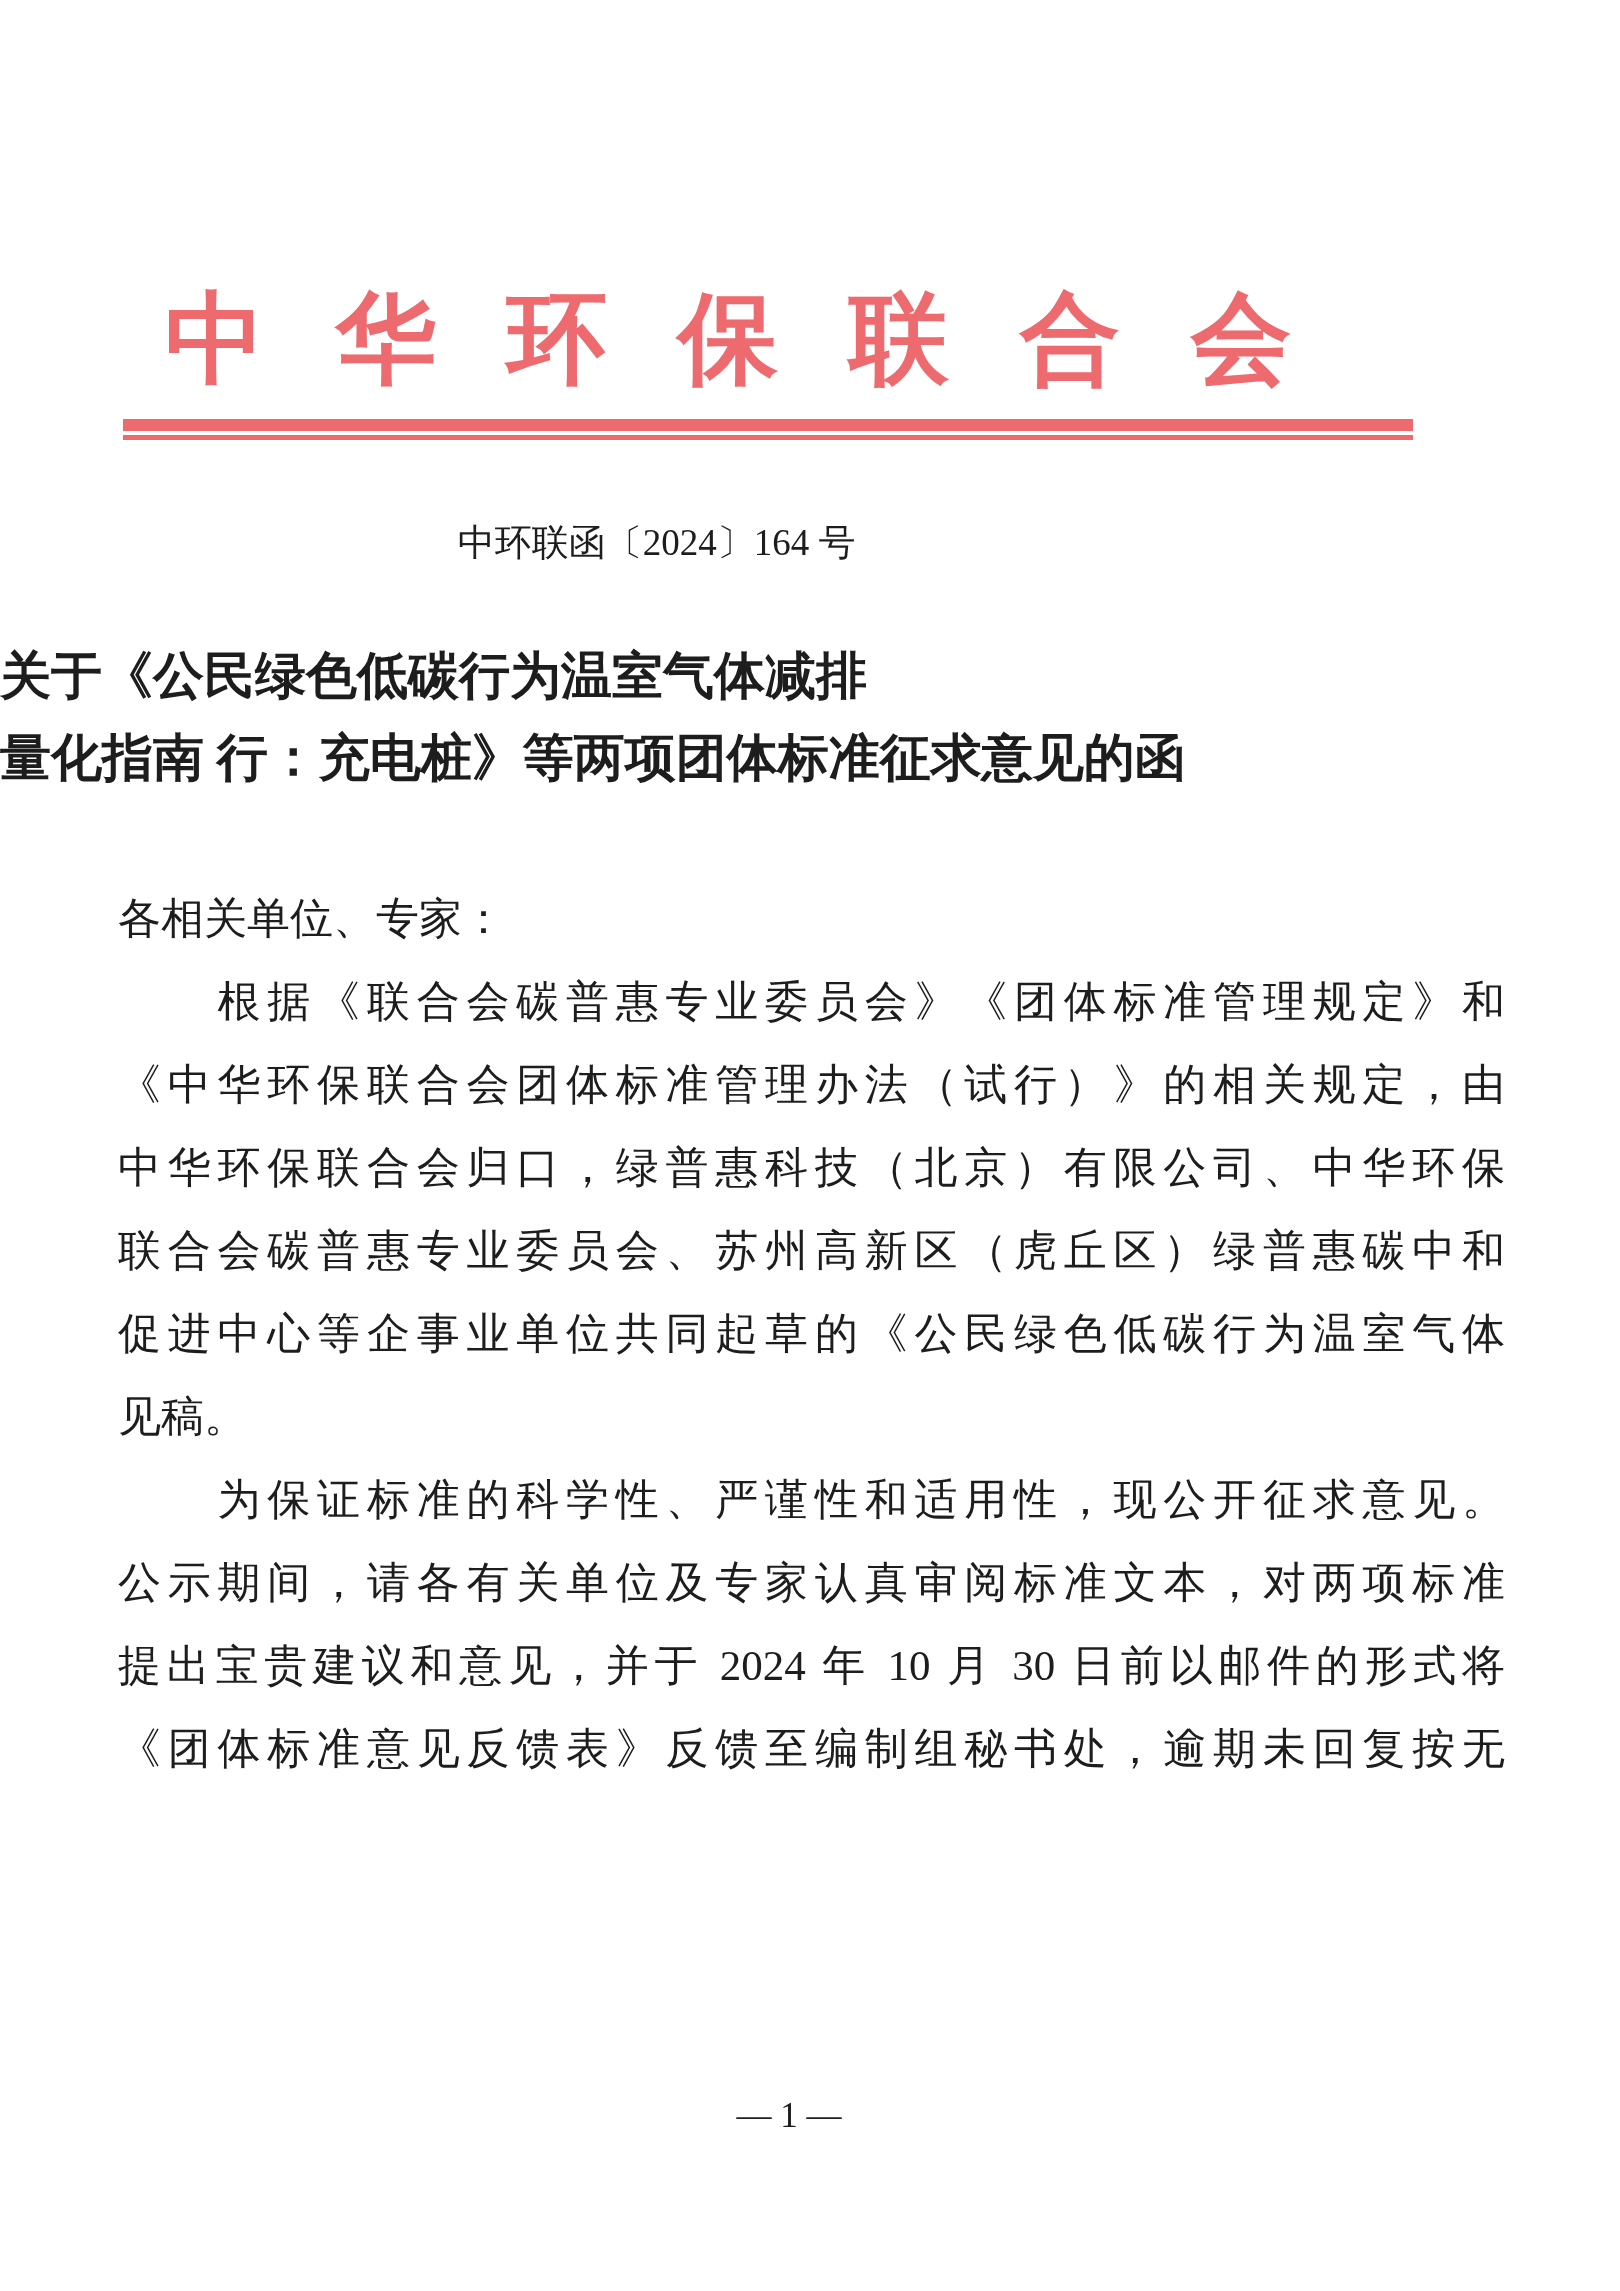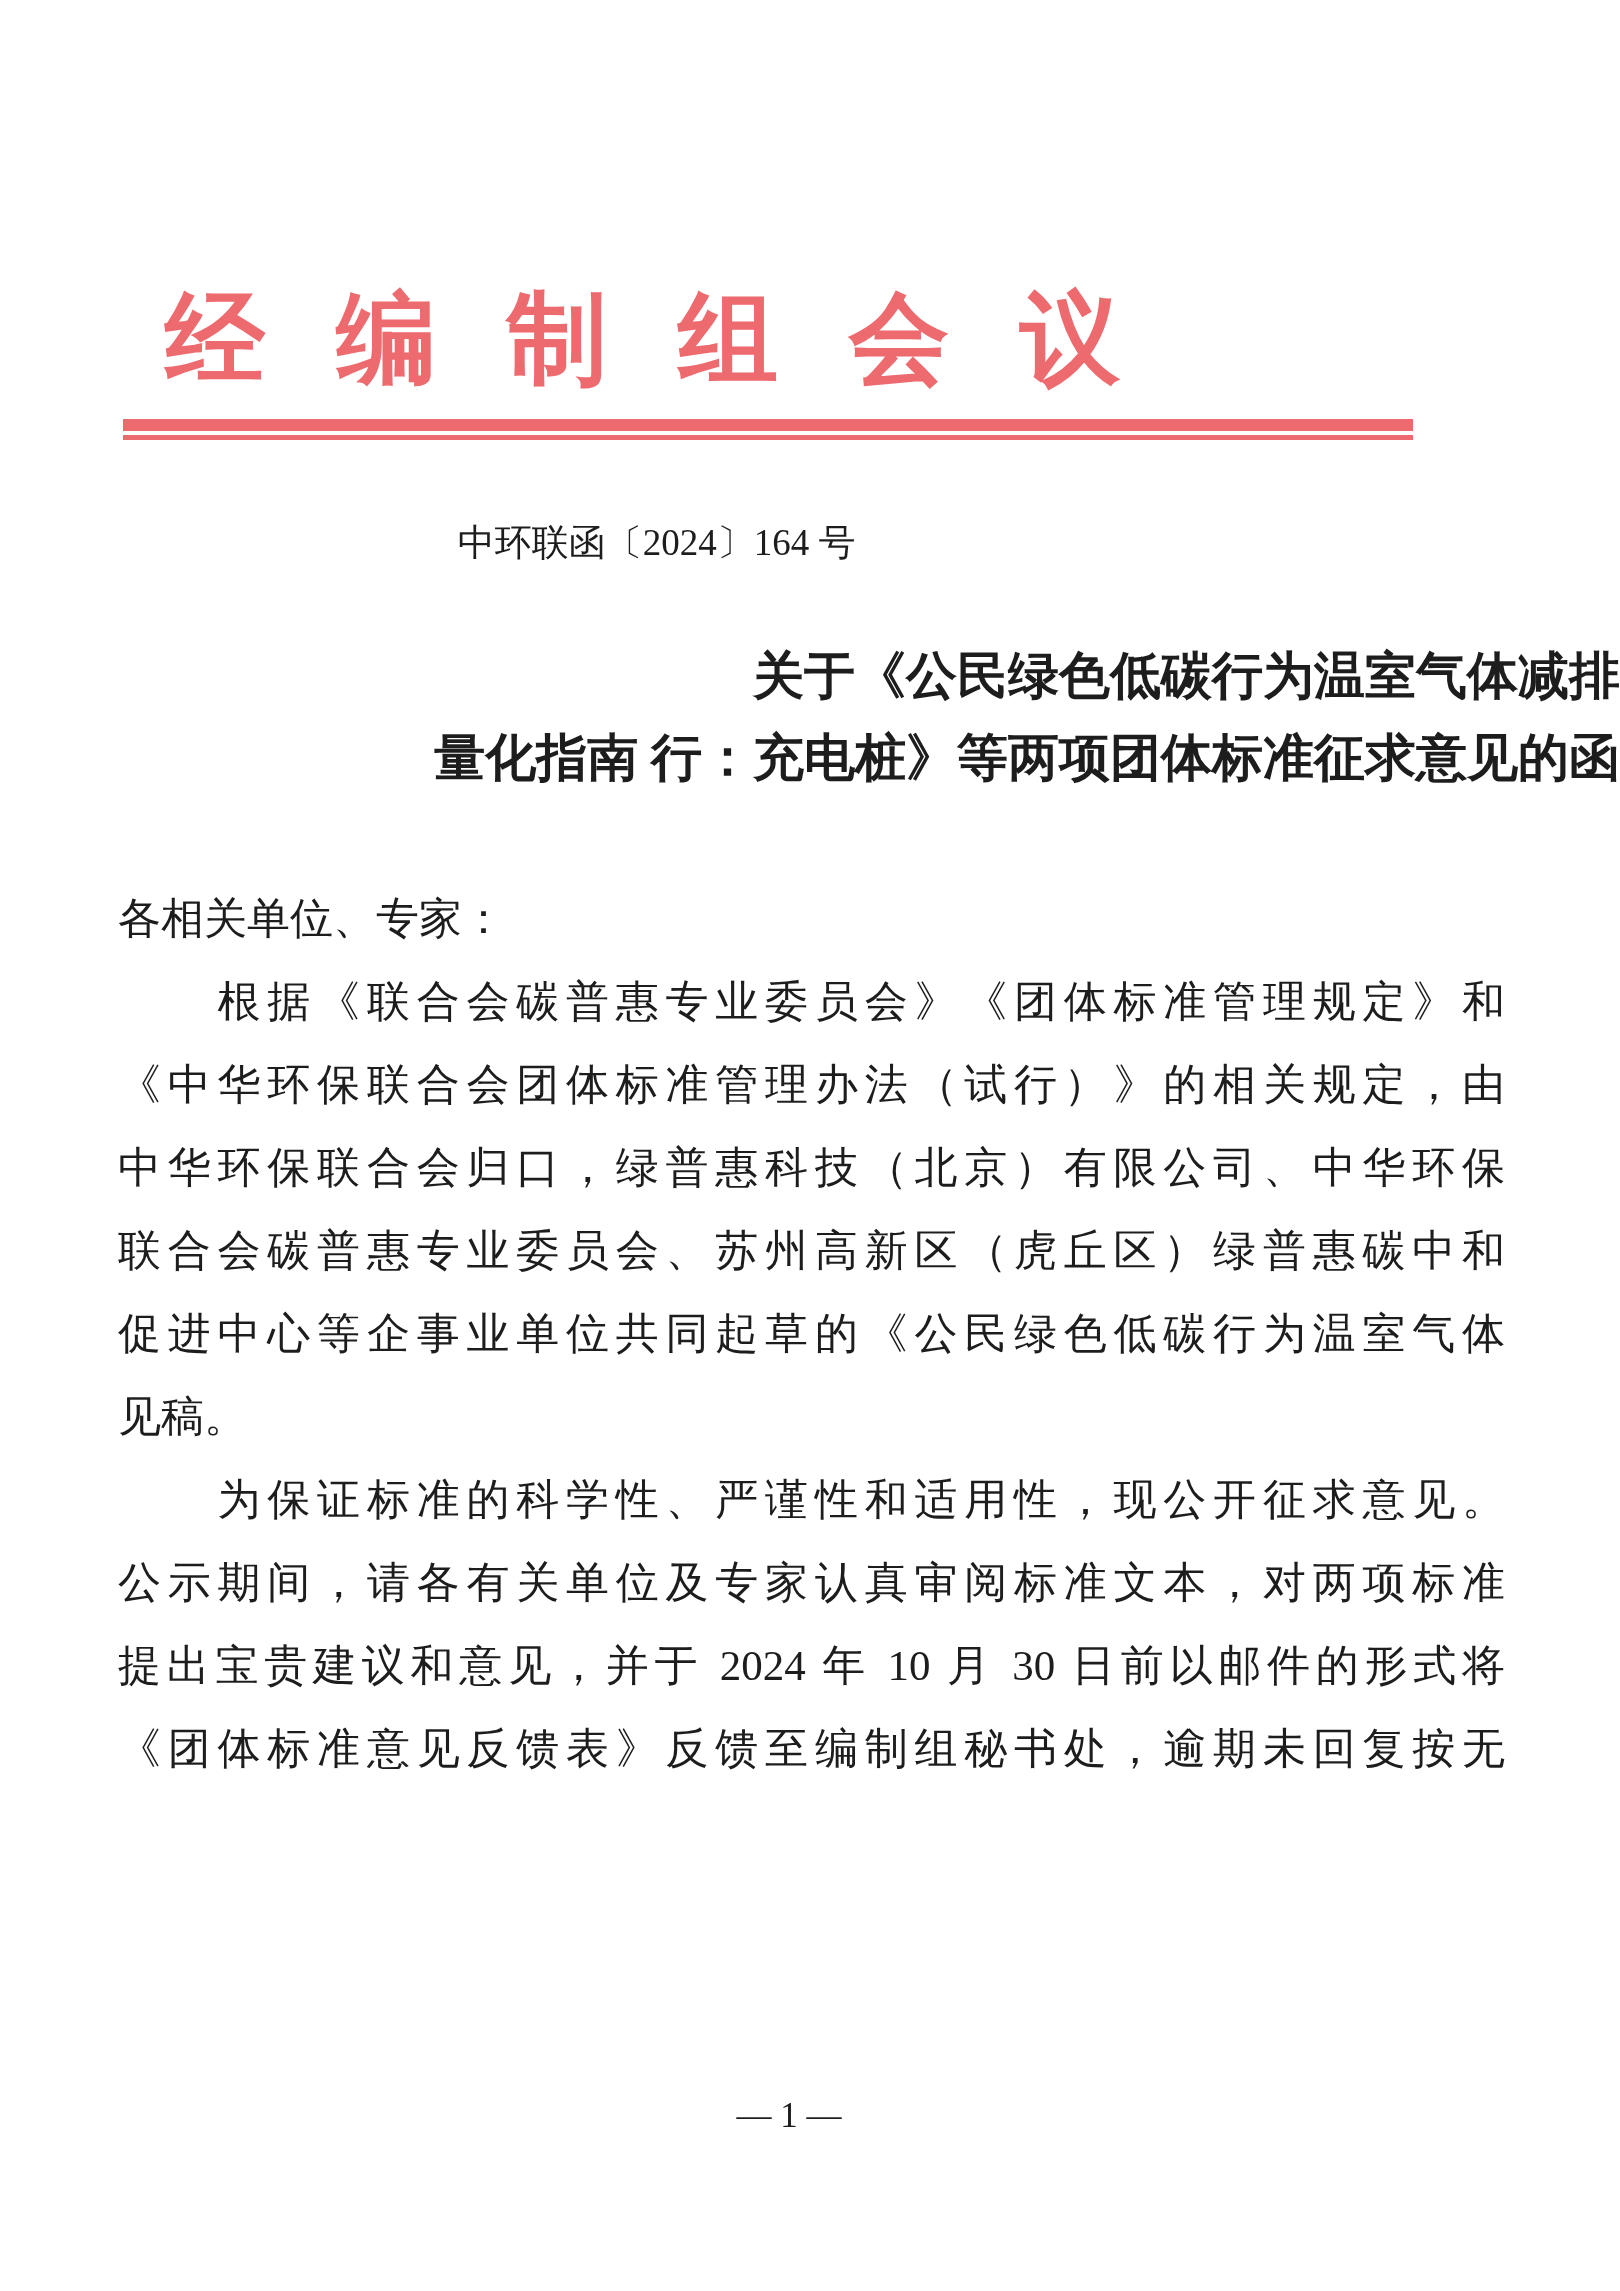--- a/index.html
+++ b/index.html
@@ -26,41 +26,41 @@
     position:absolute; left:123px; top:435px;
     width:1290px; height:4.9px; background:var(--accent);
   }
   .doc-number {
     position:absolute; top:519px; left:0; width:1313px;
     text-align:center; font-size:37px; line-height:1.3;
     white-space:nowrap;
   }
   .doc-title {
     position:absolute; top:635px; left:0; width:100%;
-    text-align:right; font-weight:bold;
+    text-align:left; font-weight:bold;
     font-size:51px; line-height:82px;
   }
   .content {
     position:absolute; top:877px; left:118px; width:1387px;
     font-size:43px; line-height:83px;
   }
   .body-line.justify {
     text-align:justify;
     text-align-last:justify;
     text-justify:distribute;
   }
   .page-number {
     position:absolute; top:2096px; left:0; width:1578px;
     text-align:center; font-size:35px;
   }
 </style>
 </head>
 <body>
 
-<div class="org-title">经编制组会议</div>
+<div class="org-title">中华环保联合会</div>
 
 <div class="rule-thick"></div>
 <div class="rule-thin"></div>
 
 <div class="doc-number">中环联函〔2024〕164 号</div>
 
 <div class="doc-title">
   <div>关于《公民绿色低碳行为温室气体减排</div>
   <div>量化指南 行：充电桩》等两项团体标准征求意见的函</div>
 </div>

